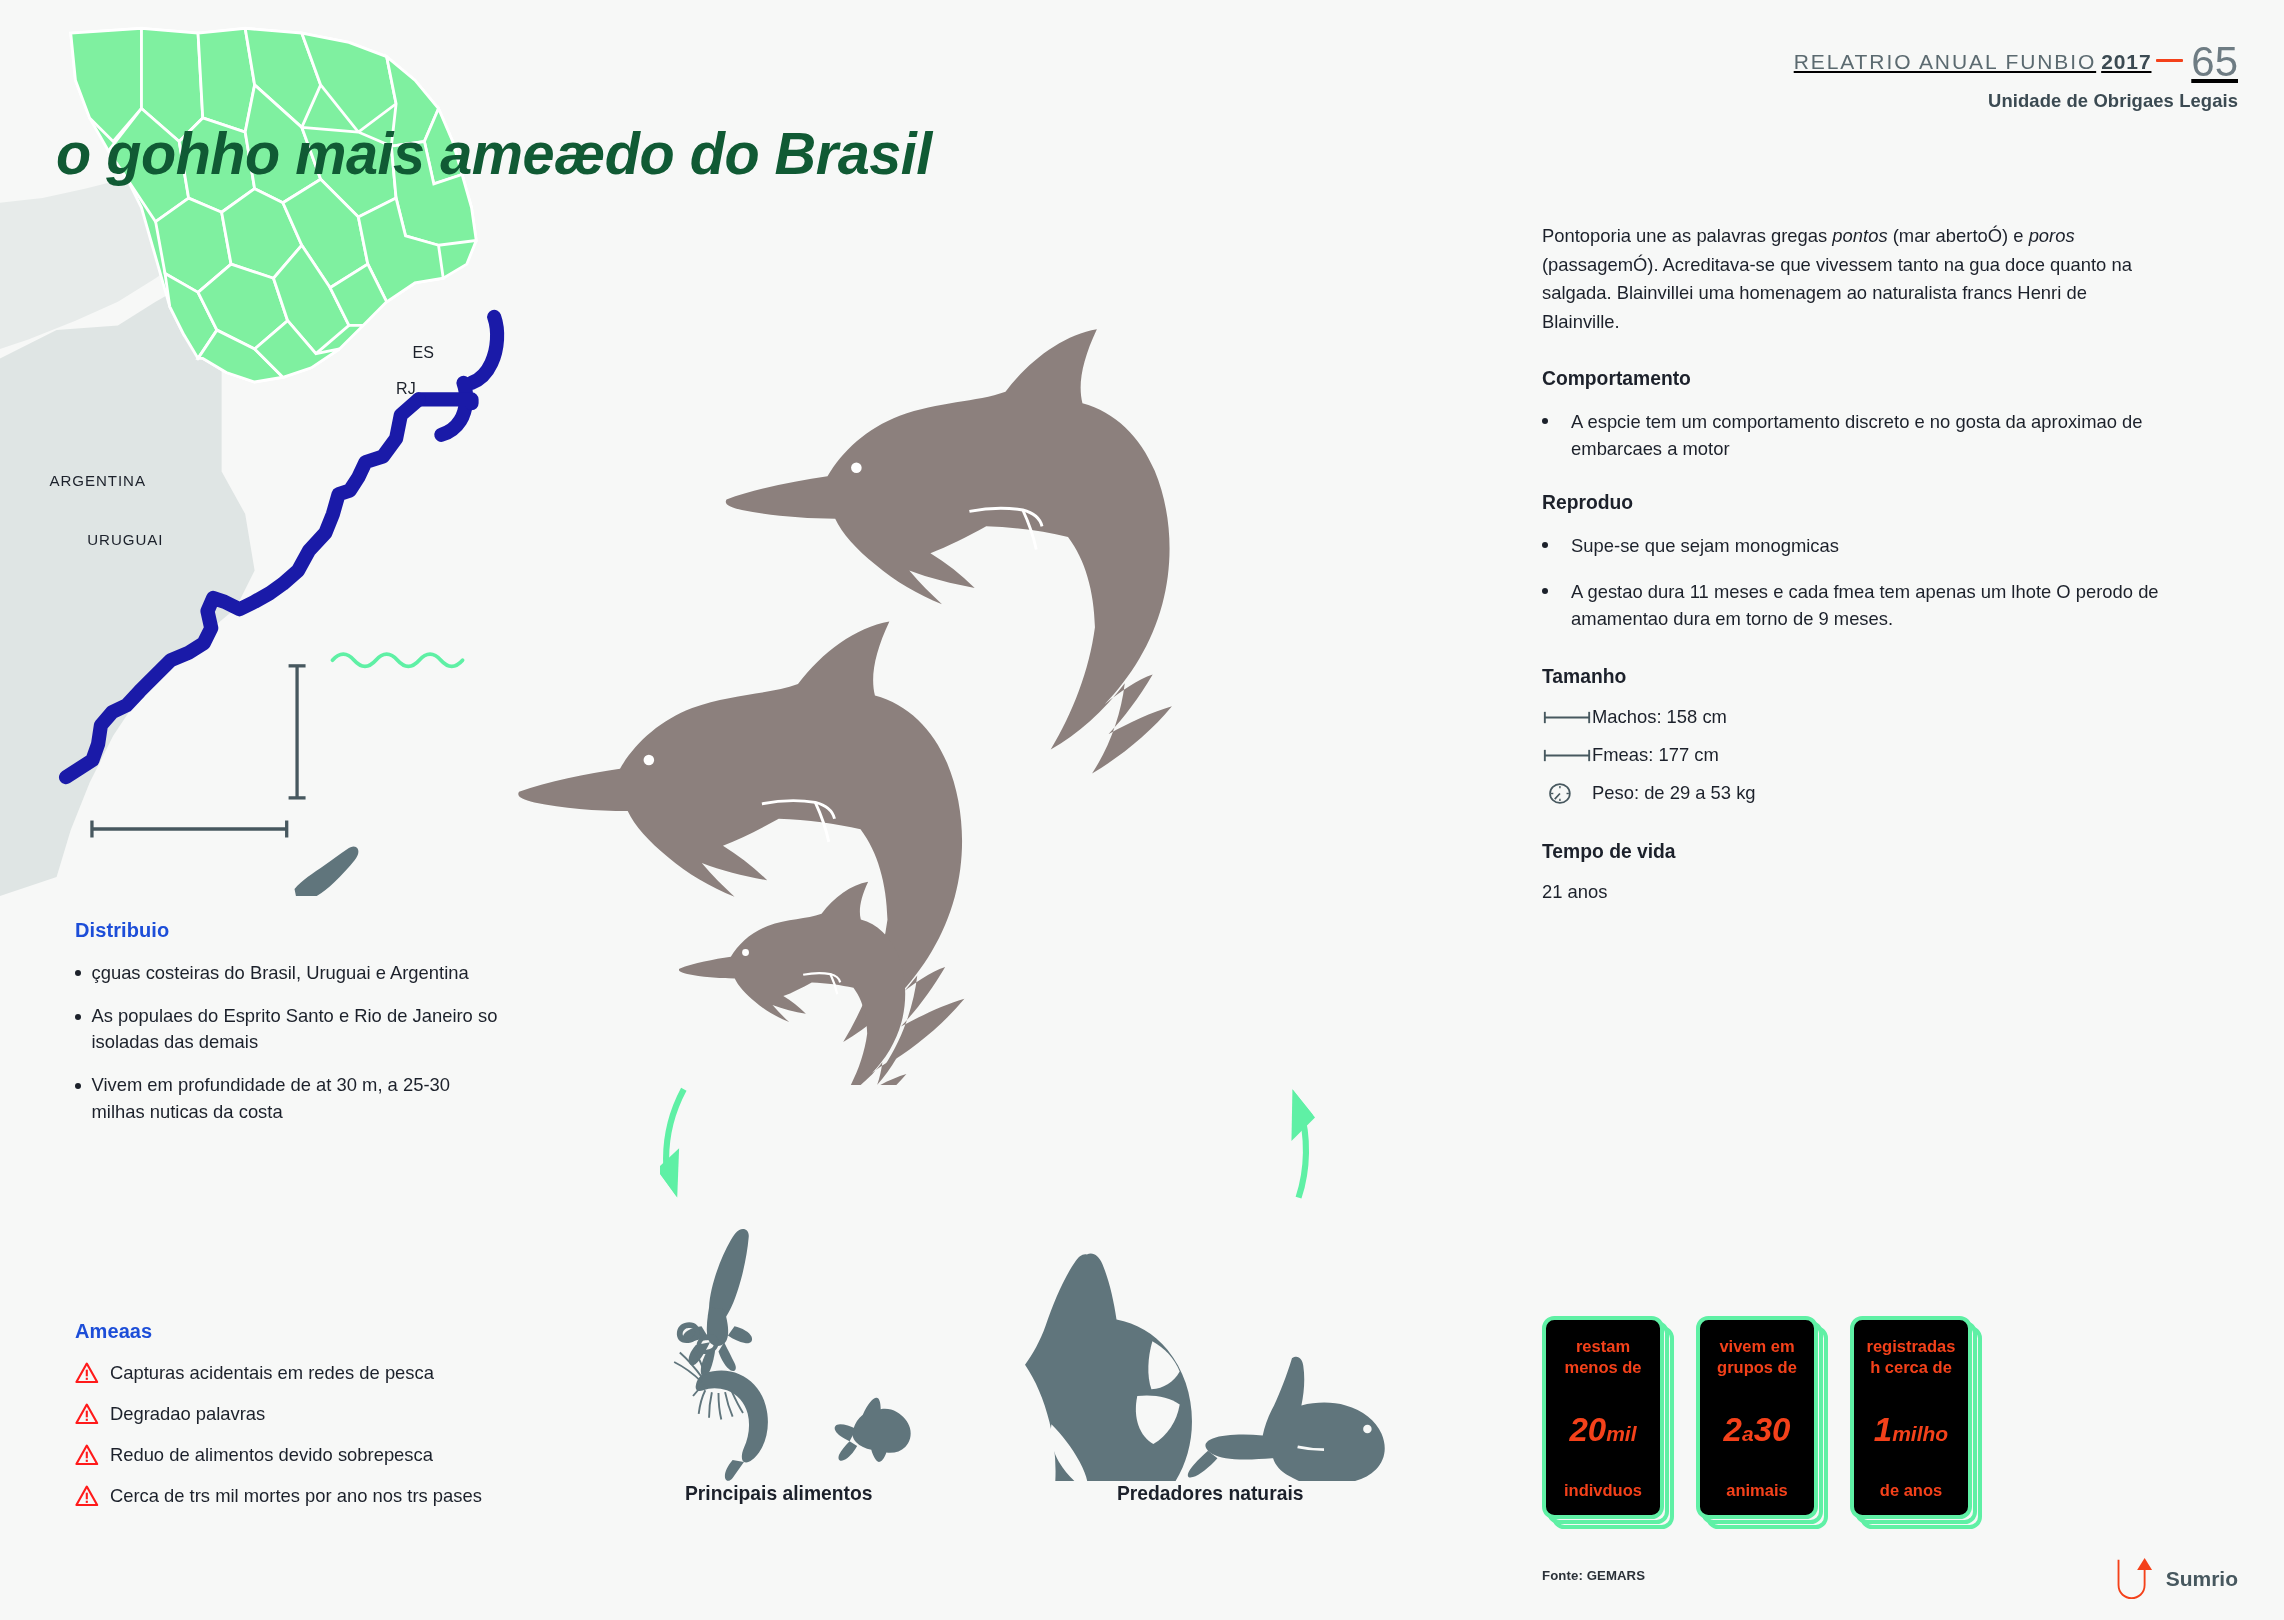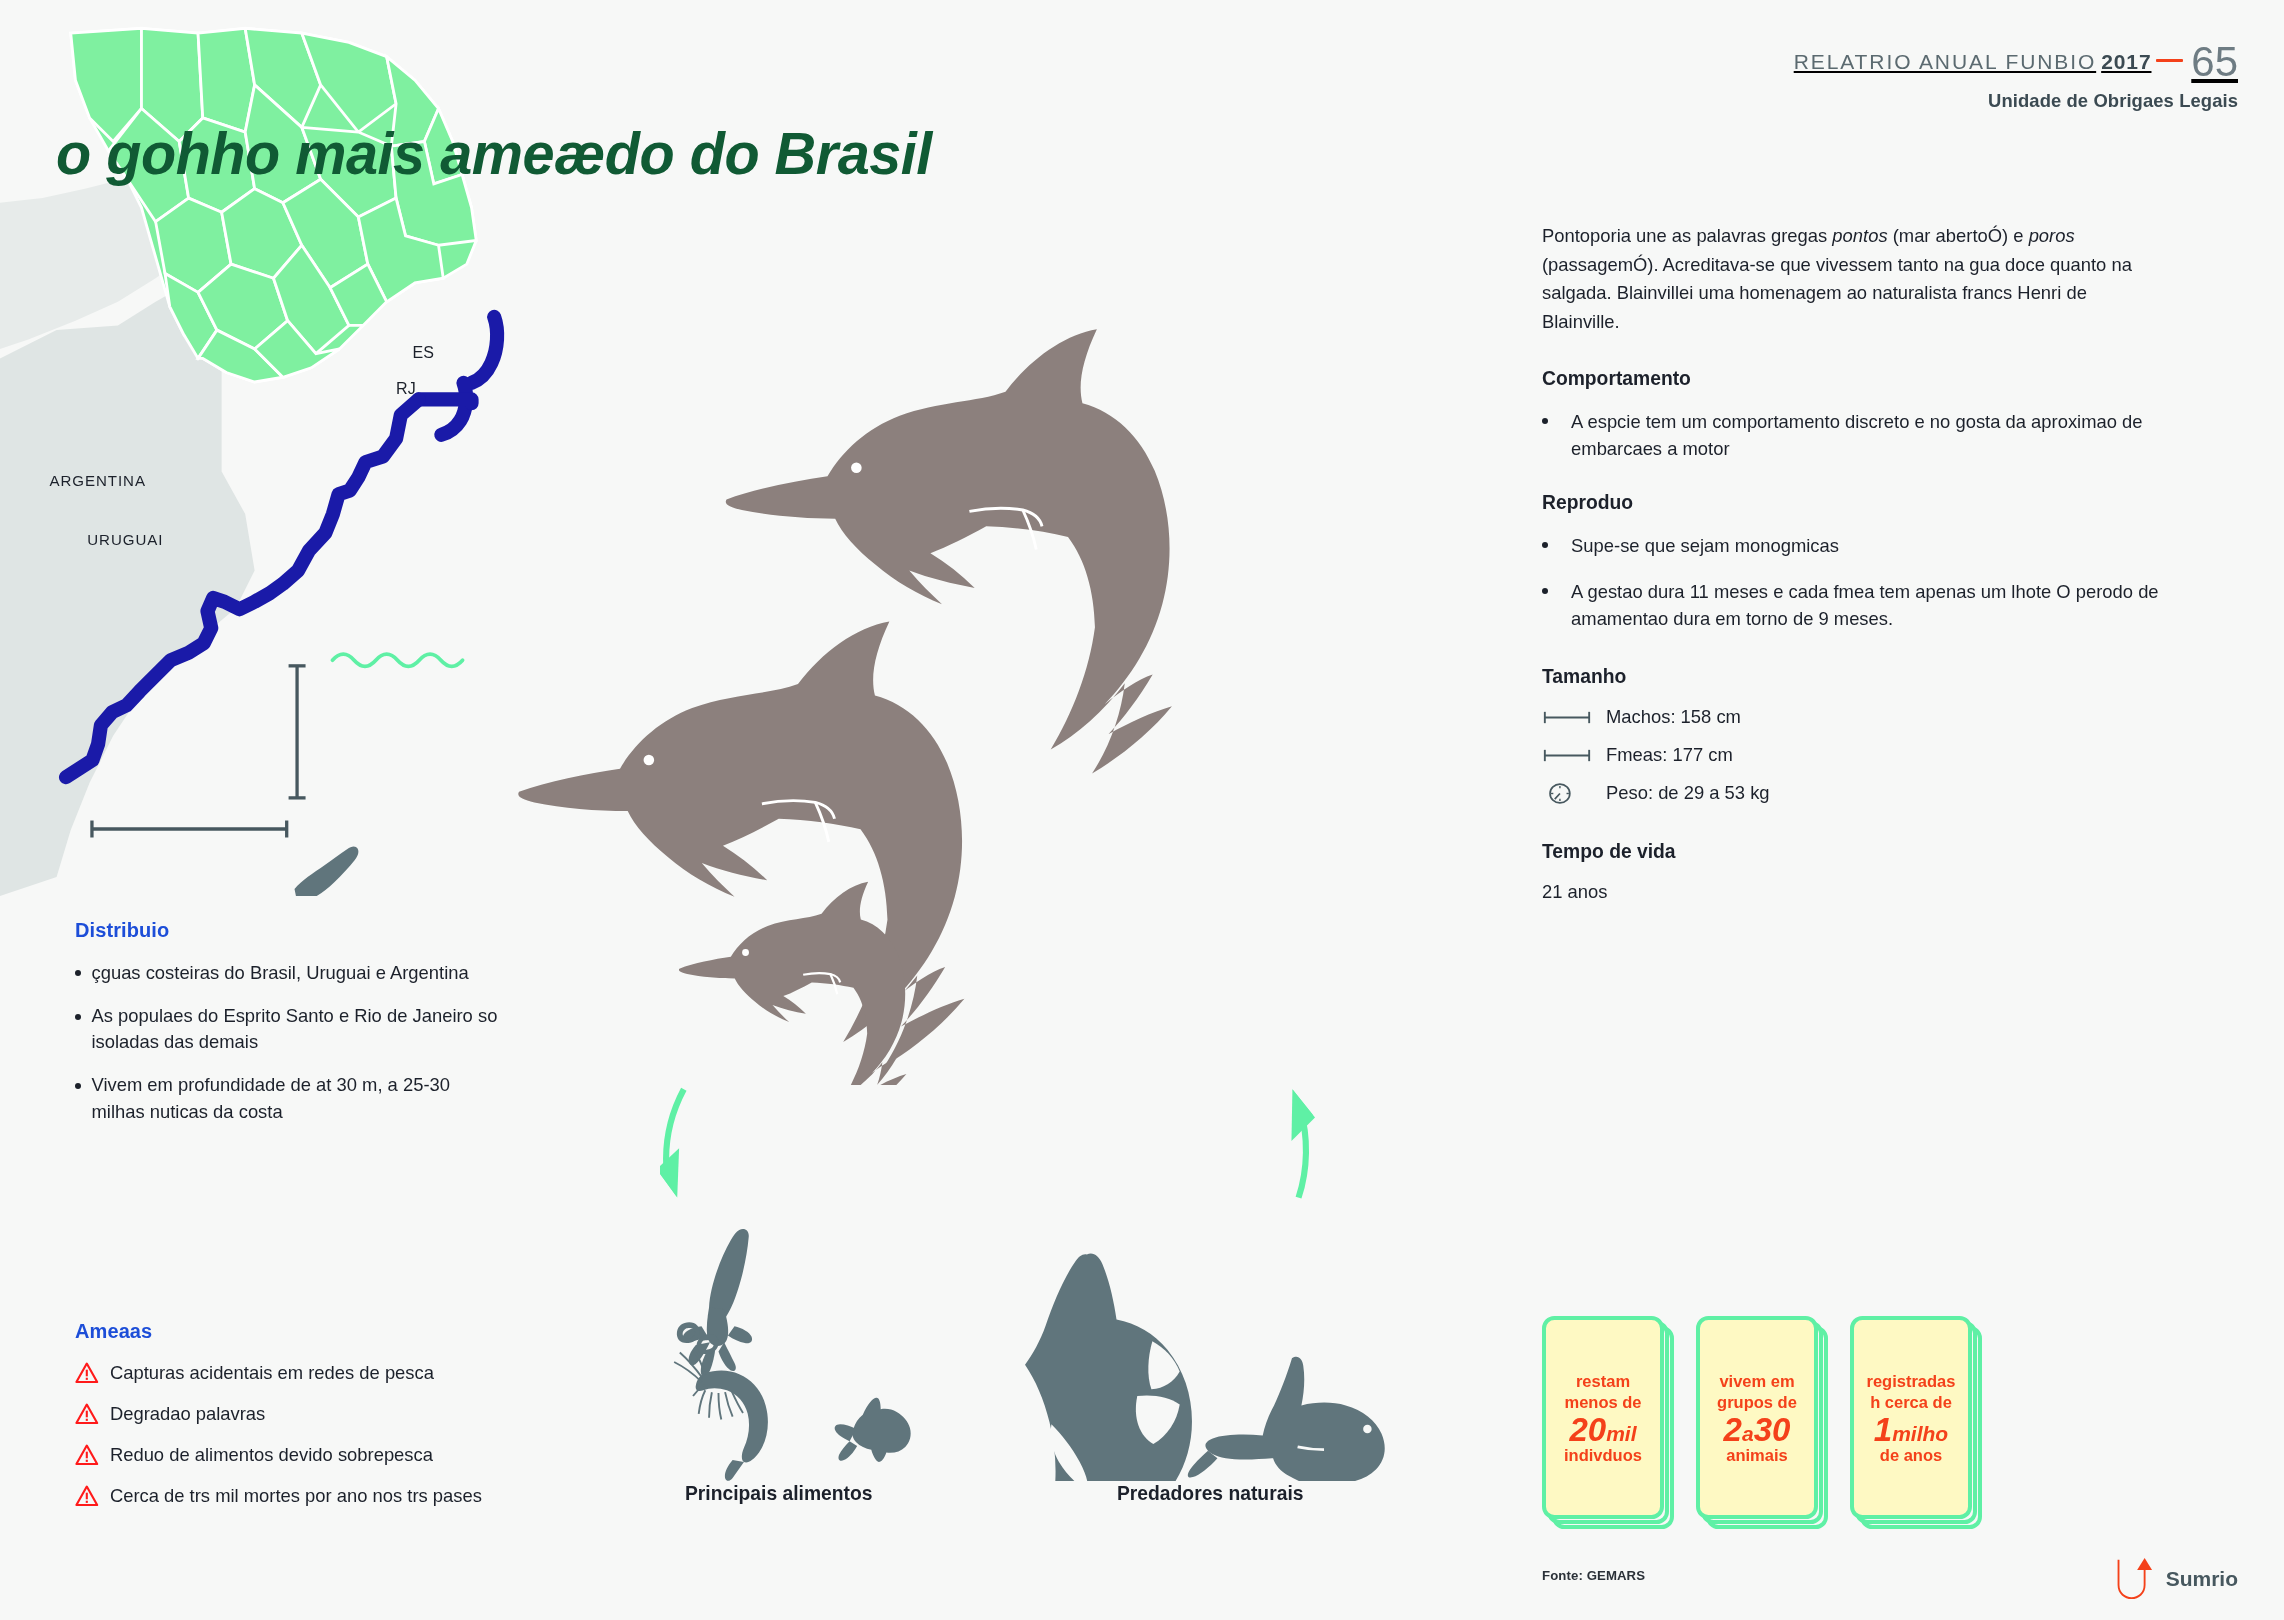--- a/index.html
+++ b/index.html
@@ -74,21 +74,21 @@
   .r-title b{font-weight:700;}
   .r-title i{font-style:italic;}
   .r-para{font-size:18.4px;line-height:1.56;color:#1c212b;margin-bottom:31px;max-width:601px;}
   .r-para i{font-style:italic;}
   .r-h{font-size:19.3px;font-weight:700;color:#1c212b;margin-bottom:18px;}
   .r-bul{display:flex;gap:23px;margin-bottom:19px;align-items:flex-start;}
   .r-bul .dot{flex:0 0 auto;width:6.1px;height:6.1px;border-radius:50%;background:#1c212b;margin-top:10.4px;}
   .r-bul .txt{font-size:18.4px;line-height:1.47;color:#1c212b;max-width:608px;}
 
   .size-block{margin-top:34px;}
-  .size-row{display:flex;align-items:center;gap:14px;margin-bottom:16px;}
+  .size-row{display:flex;align-items:center;margin-bottom:16px;}
   .size-row .lbl{font-size:18.4px;color:#1c212b;}
   .sz-ico{flex:0 0 auto;width:50px;height:21px;}
 
   .life-block{margin-top:37px;}
   .life-val{font-size:18.4px;color:#1c212b;margin-top:16px;}
 
   
   .cap{
     position:absolute;font-size:19.3px;font-weight:700;color:#1c212b;white-space:nowrap;
   }
@@ -102,22 +102,22 @@
   .card-stack{position:relative;width:122px;height:203px;}
   .card-shadow{
     position:absolute;border:4.2px solid #5ff0a5;border-radius:12.3px;
     width:122px;height:203px;box-sizing:border-box;background:transparent;
   }
   .card-shadow.s2{left:10.4px;top:10.4px;}
   .card-shadow.s1{left:5.2px;top:5.2px;}
   .card-front{
     position:absolute;left:0;top:0;width:122px;height:203px;
     border:4.2px solid #5ff0a5;border-radius:12.3px;box-sizing:border-box;
-    background:#fef9c3;display:flex;flex-direction:column;
-    align-items:center;justify-content:center;
+    background:#000000;display:flex;flex-direction:column;
+    align-items:center;justify-content:space-between;
     padding:16px 5.7px 14px;
   }
   .card-top{
     font-size:16.5px;font-weight:700;color:#f4411a;text-align:center;line-height:1.25;
   }
   .card-big{
     font-size:33px;font-weight:800;font-style:italic;color:#f4411a;
     text-align:center;white-space:nowrap;line-height:1;
   }
   .card-big .sm{font-size:21px;font-weight:700;font-style:italic;}

